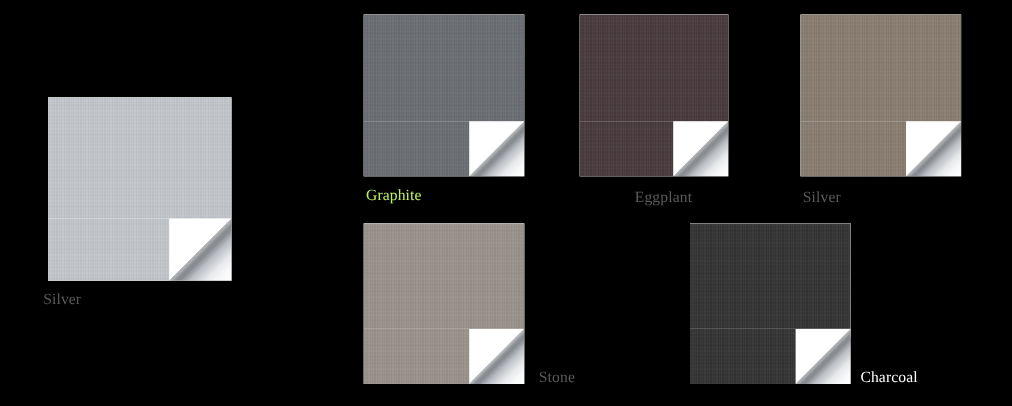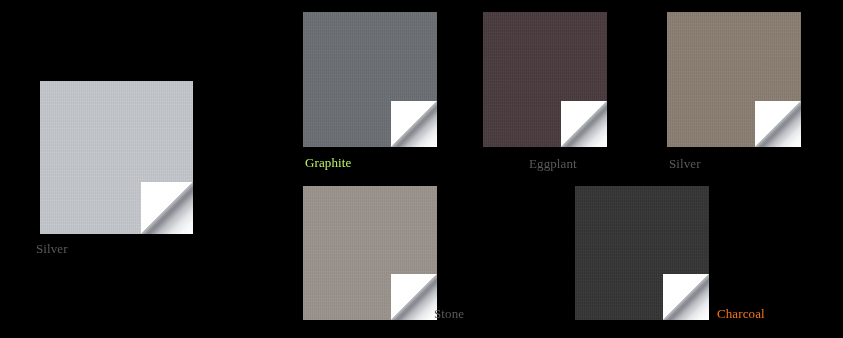--- a/index.html
+++ b/index.html
@@ -222,23 +222,23 @@
     </div>
     <div class="label" style="left: 669px; top: 156px; color: rgb(90, 90, 90);">Silver</div>
     <div class="swatch" style="left: 303px; top: 186px; width: 134px; height: 134px; --curl: 46px;">
       <div class="paper" style="background: rgb(255, 255, 255);"></div>
       <div class="sheet" style="background-color: rgb(154, 147, 140);"></div>
       <div class="sheet-shade"></div>
       <div class="curl-shadow"></div>
       <div class="curl"></div>
       <div class="curl-edge"></div>
     </div>
-    <div class="label" style="left: 434px; top: 306px; color: rgb(90, 90, 90);">Stone</div>
+    <div class="label" style="left: 449px; top: 306px; color: rgb(90, 90, 90);">Stone</div>
     <div class="swatch" style="left: 575px; top: 186px; width: 134px; height: 134px; --curl: 46px;">
       <div class="paper" style="background: rgb(255, 255, 255);"></div>
       <div class="sheet" style="background-color: rgb(52, 52, 52);"></div>
       <div class="sheet-shade"></div>
       <div class="curl-shadow"></div>
       <div class="curl"></div>
       <div class="curl-edge"></div>
     </div>
-    <div class="label" style="left: 717px; top: 306px; color: #f97316;">Charcoal</div>
+    <div class="label" style="left: 717px; top: 306px; color: #ffffff;">Charcoal</div>
   </div>
 
 </body></html>

